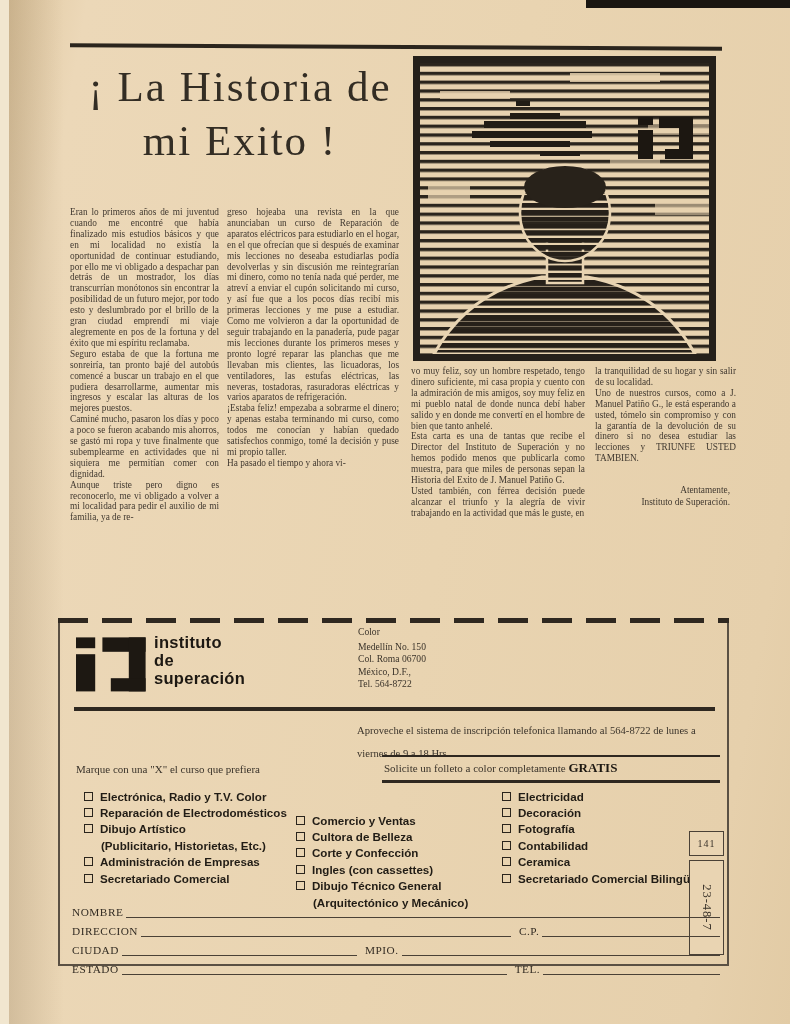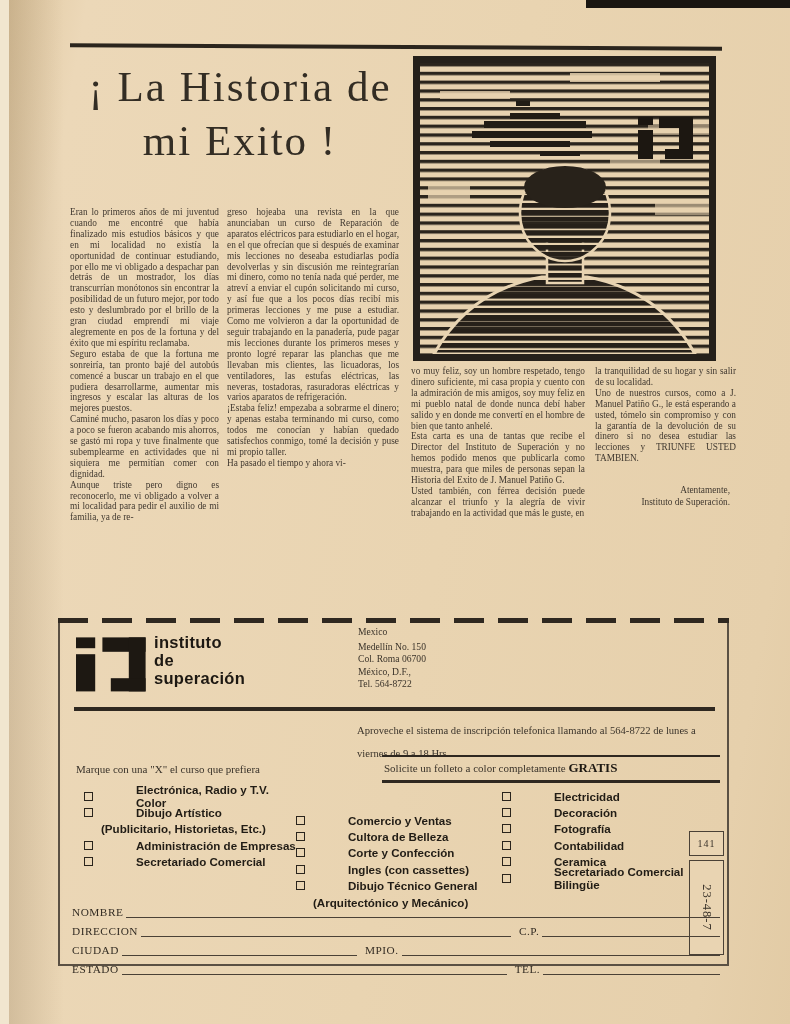--- a/index.html
+++ b/index.html
@@ -65,21 +65,21 @@
   .gratis-box b { font-family:Liberation Serif, serif; font-size:13px; color:#1d1812; }
 
   .instruction { position:absolute; left:16px; top:143px; font-size:11px; color:#3a332a; }
 
   .courses { position:absolute; left:24px; top:168px; width:636px; display:flex; }
   .ccol { display:flex; flex-direction:column; }
   .ccol-1 { width:212px; }
   .ccol-2 { width:206px;margin-top:24px; }
   .ccol-3 { width:218px; }
   .course { display:flex; align-items:center; height:16.4px;
-    font-family:"Liberation Sans", sans-serif; font-weight:bold; font-size:11.6px; color:#211c15;gap:36px; }
+    font-family:"Liberation Sans", sans-serif; font-weight:bold; font-size:11.6px; color:#211c15; }
   .course .cb { width:9px; height:9px; border:1.6px solid #2a241c; margin-right:7px; flex:none; }
   .course.sub { padding-left:17px; }
 
   .code141 { position:absolute; left:629px; top:211px; width:35px; height:25px;
     border:1.5px solid #4a4136; font-size:10px; color:#3a332a; display:flex;
     align-items:center; justify-content:center; letter-spacing:1px; background:#e9d4b2; }
   .codevert { position:absolute; left:629px; top:240px; width:35px; height:95px;
     border:1.5px solid #4a4136; display:flex; align-items:center; justify-content:center;
     background:#e9d4b2; }
   .codevert span { transform:rotate(90deg); font-size:12.5px; letter-spacing:1px; color:#3a332a; white-space:nowrap; }
@@ -183,21 +183,21 @@
       </g>
     </svg>
     <div class="inst-name">
       <div>instituto</div>
       <div>de</div>
       <div>superación</div>
     </div>
 
     <div class="addresses">
       <div class="addr addr-0">
-        <div class="city">Mexico</div>
+        <div class="city">Color</div>
         <div>Medellín No. 150</div>
         <div>Col. Roma 06700</div>
         <div>México, D.F.,</div>
         <div>Tel. 564-8722</div>
       </div>
     </div>
 
     <div class="full-rule"></div>
 
     <div class="phone-offer">Aproveche el sistema de inscripción telefonica llamando al 564-8722 de lunes a viernes de 9 a 18 Hrs.</div>
@@ -207,20 +207,24 @@
       <b>GRATIS</b>
     </div>
 
     <div class="instruction">Marque con una "X" el curso que prefiera</div>
 
     <div class="courses">
       <div class="ccol ccol-1">
         <div class="course">
             <span class="cb"></span>
             <span>Electrónica, Radio y T.V. Color</span>
+          </div>
+        <div class="course">
+            <span class="cb"></span>
+            <span>Reparación de Electrodomésticos</span>
           </div>
         <div class="course">
             <span class="cb"></span>
             <span>Dibujo Artístico</span>
           </div>
         <div class="course sub">
             <span>(Publicitario, Historietas, Etc.)</span>
           </div>
         <div class="course">
             <span class="cb"></span>

